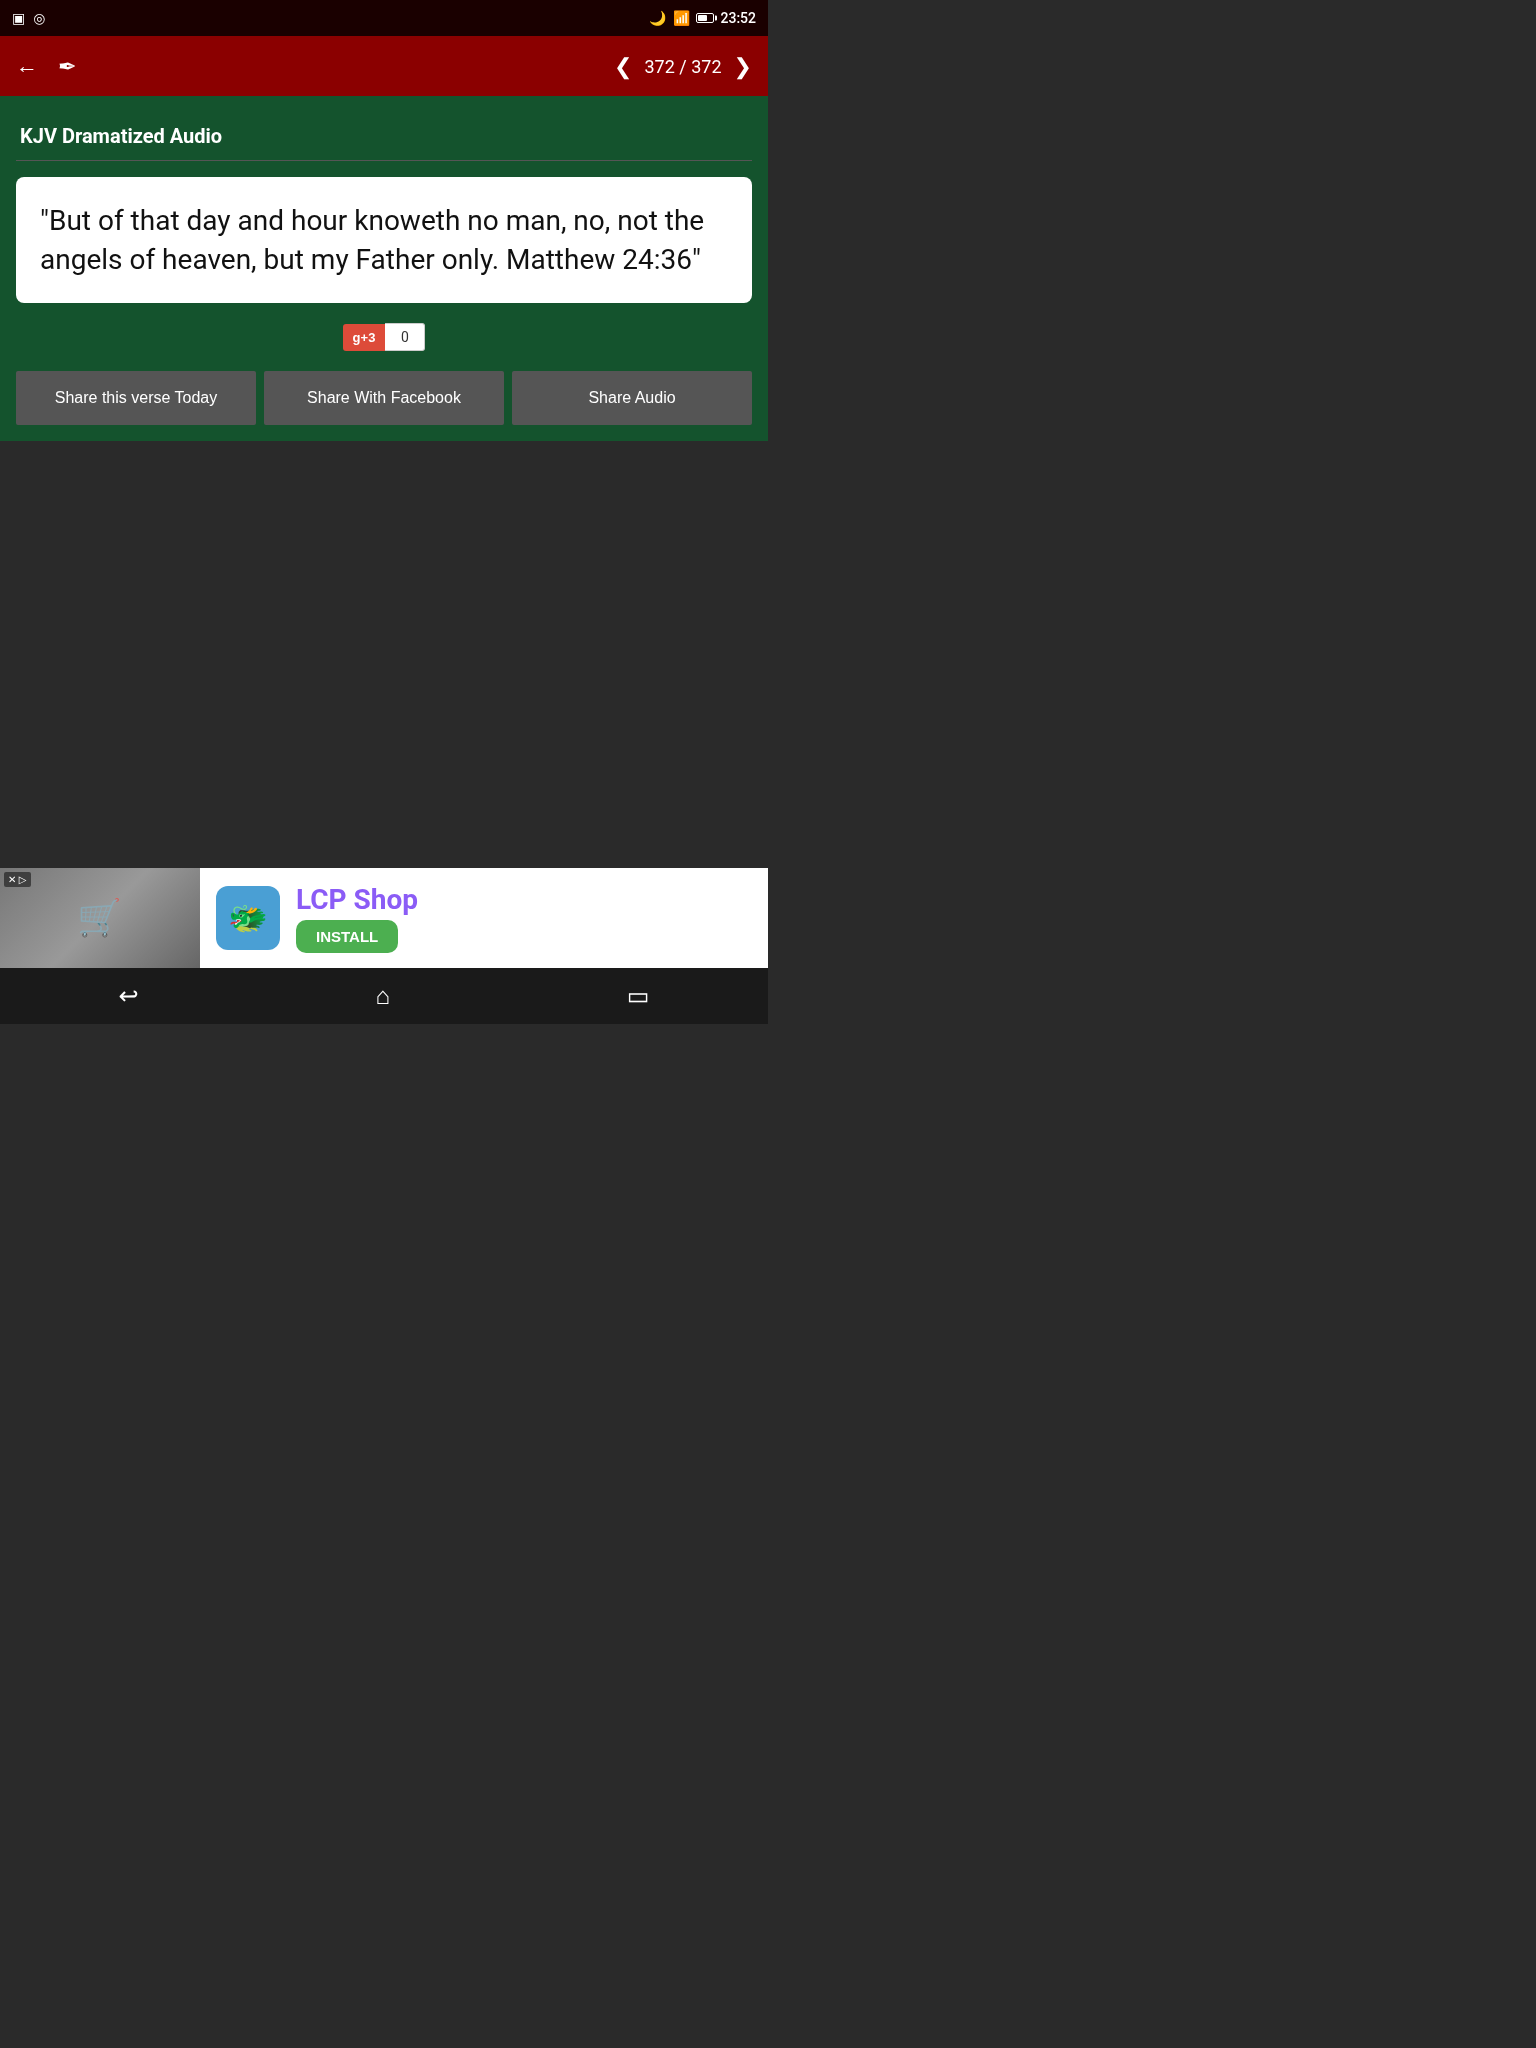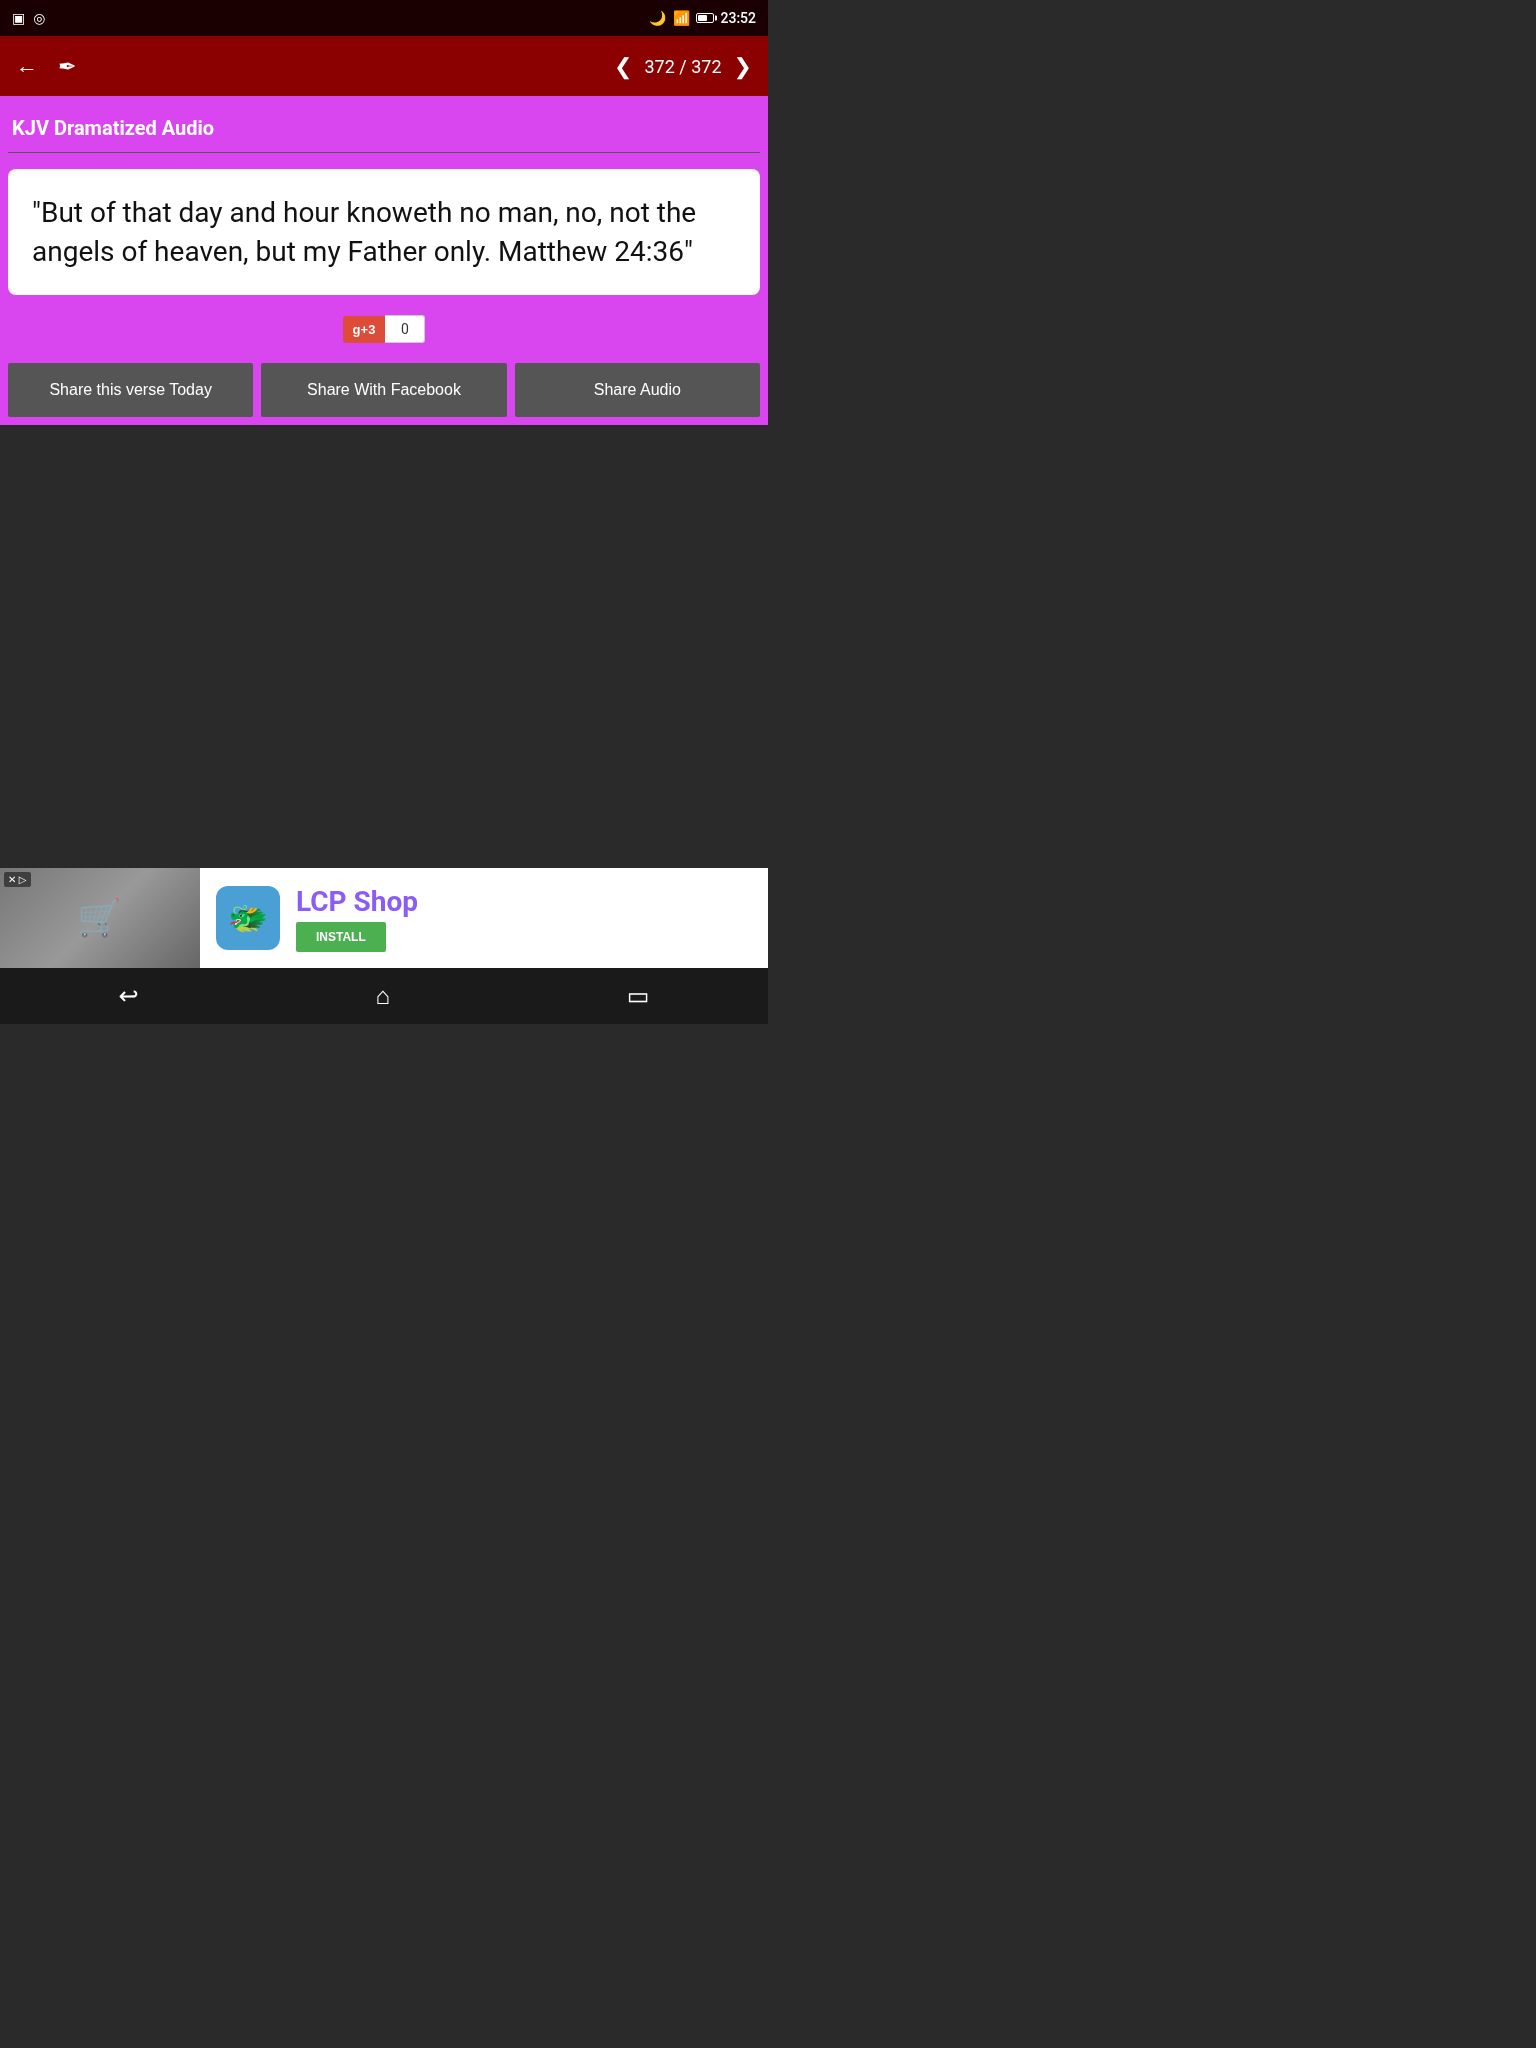--- a/index.html
+++ b/index.html
@@ -80,22 +80,22 @@
       cursor: pointer;
     }
     .nav-counter {
       color: white;
       font-size: 18px;
       font-weight: 400;
     }
 
     
     .main-content {
-      background: #d946ef;
-      padding: 8px;
+      background: #14532d;
+      padding: 16px;
     }
 
     
     .section-title {
       color: white;
       font-size: 20px;
       font-weight: bold;
       padding: 12px 4px 12px 4px;
       border-bottom: 1px solid #555;
       margin-bottom: 16px;
@@ -237,23 +237,23 @@
       font-size: 28px;
       font-weight: bold;
       color: #8b5cf6;
       margin-bottom: 4px;
     }
     .ad-install-btn {
       background: #4CAF50;
       color: white;
       border: none;
       padding: 8px 20px;
-      font-size: 12px;
+      font-size: 15px;
       font-weight: bold;
-      border-radius: 2px;
+      border-radius: 10px;
       cursor: pointer;
     }
 
     
     .bottom-nav {
       position: absolute;
       bottom: 0;
       left: 0;
       right: 0;
       height: 56px;

